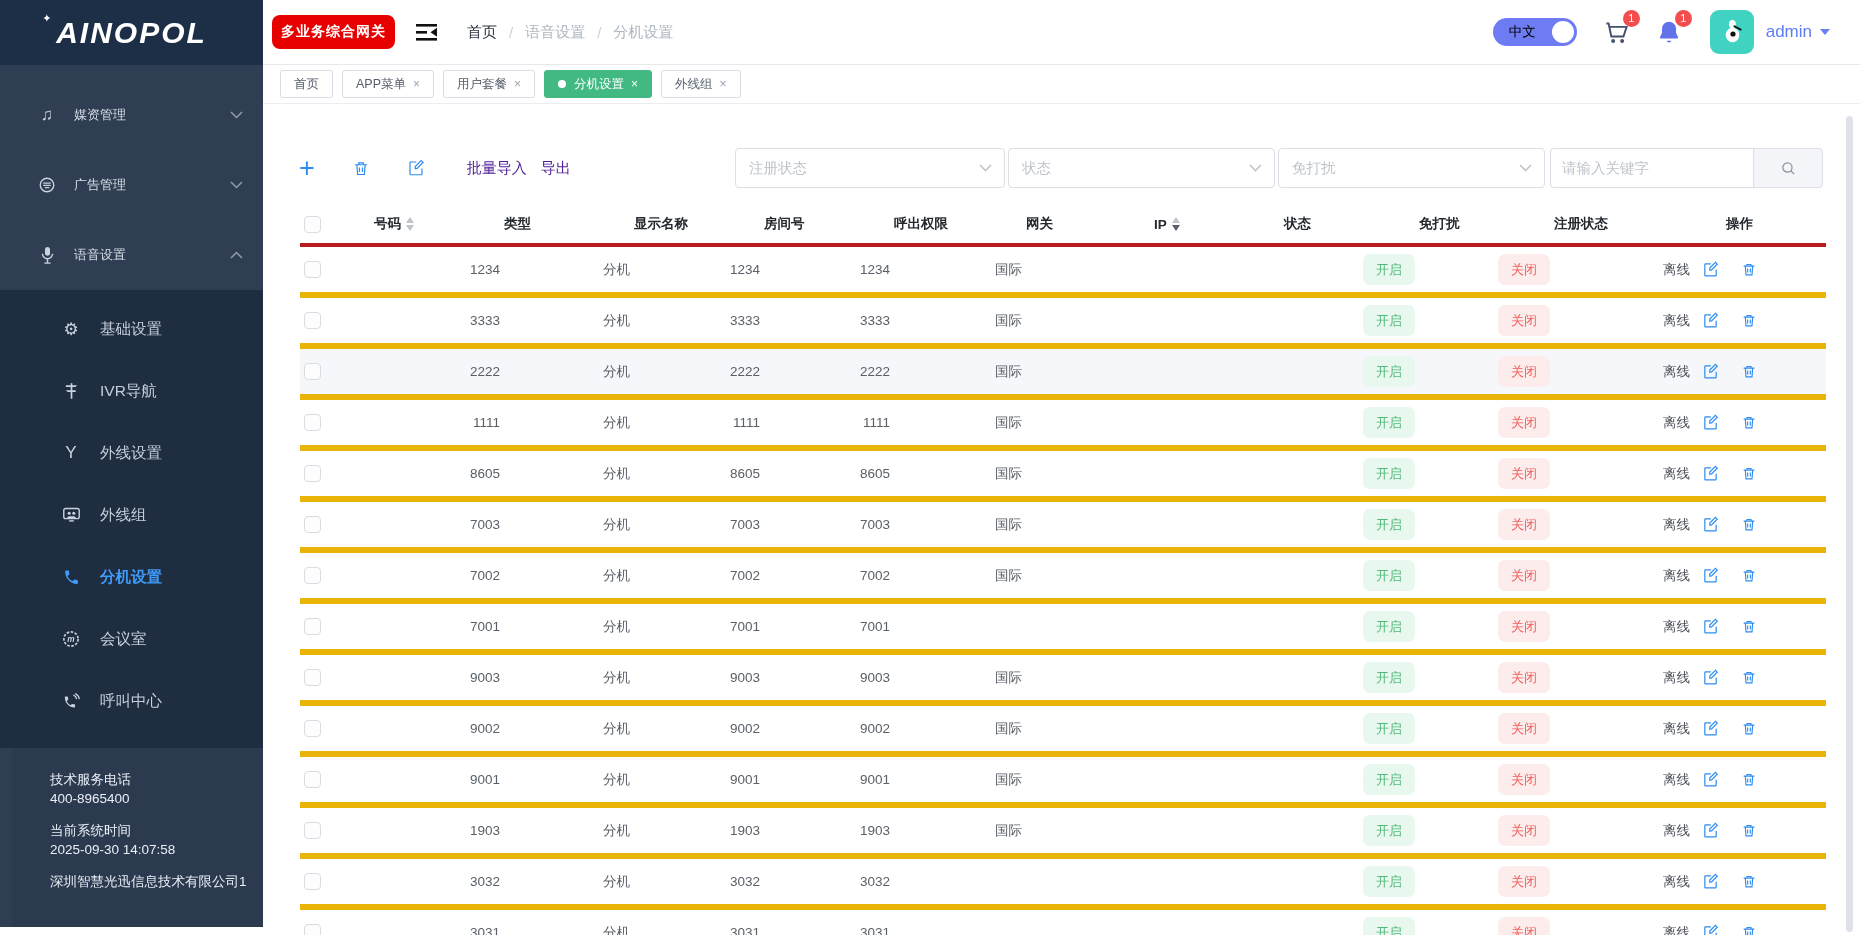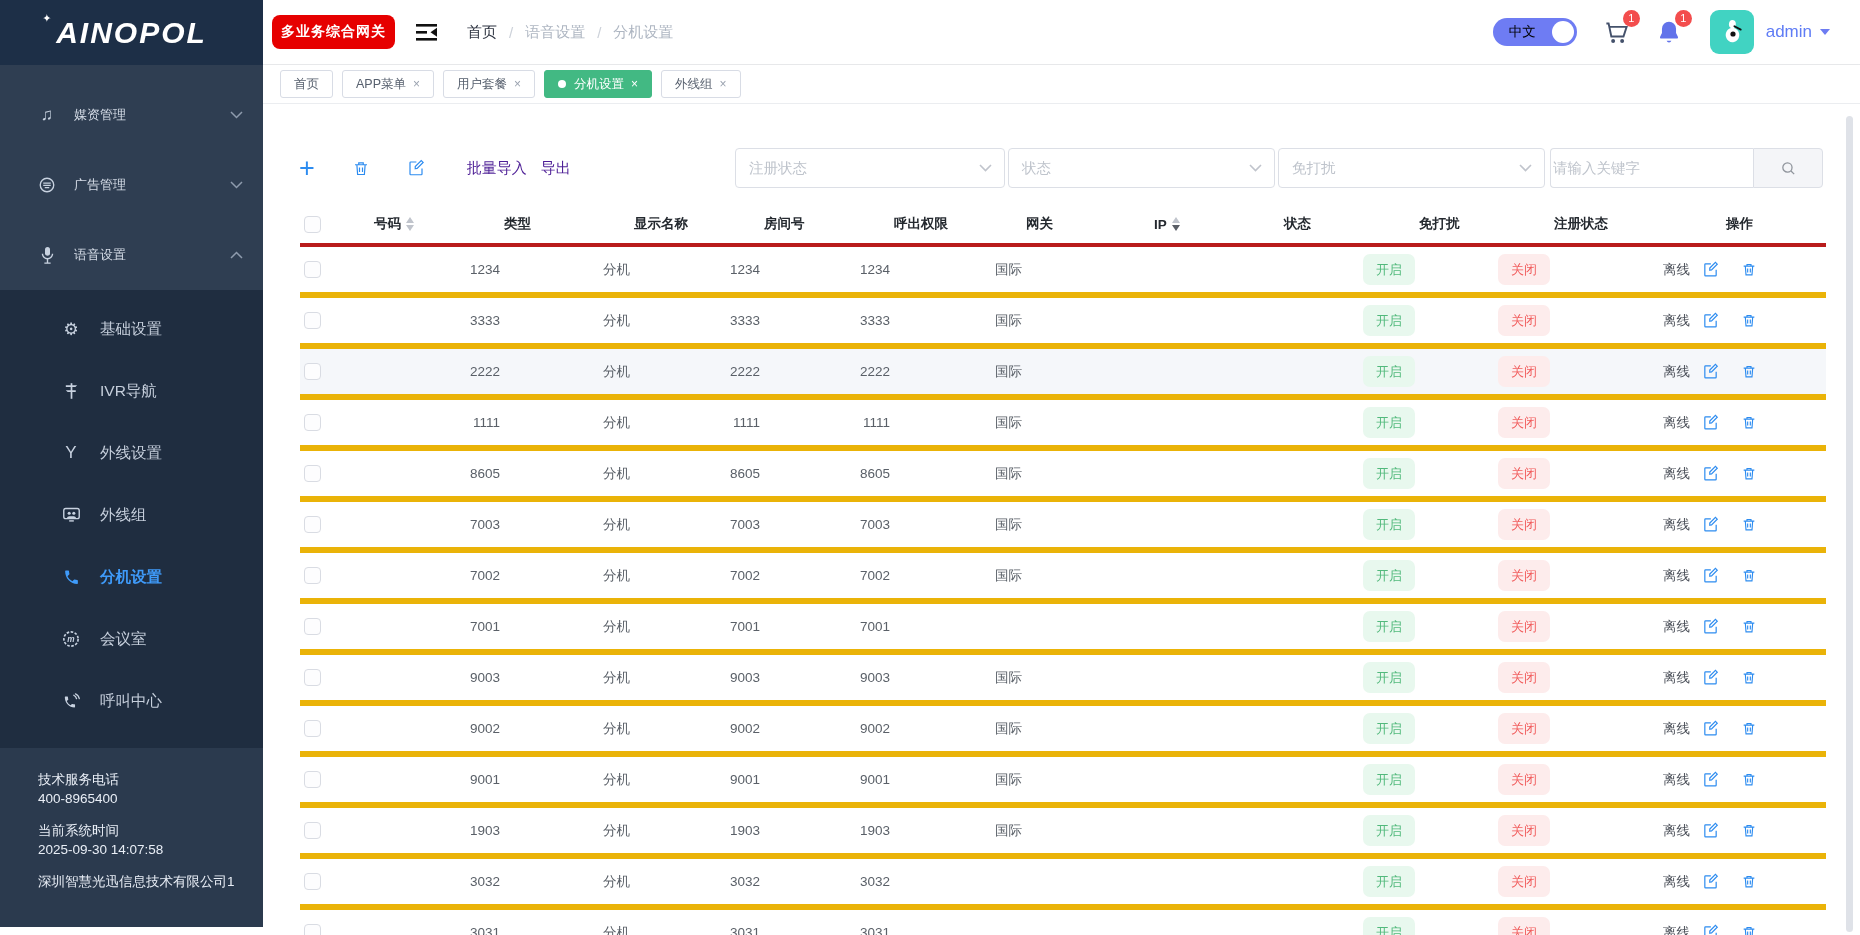--- a/index.html
+++ b/index.html
@@ -15,21 +15,21 @@
   .menu-item { height:70px; display:flex; align-items:center; padding:0 20px 0 36px; cursor:pointer; color:#d5dce7; }
   .mi-icon { width:22px; font-size:17px; color:#c8d2e0; display:inline-flex; align-items:center; justify-content:center; }
   .mi-icon svg { display:block; }
   .mi-label { margin-left:16px; font-size:13px; }
   .mi-chev { margin-left:auto; color:#8e9bad; display:inline-flex; }
   .submenu { height:458px; background:#1f2d40; padding-top:8px; }
   .submenu .menu-item { height:62px; padding-left:60px; color:#c6cfdc; }
   .submenu .mi-label { margin-left:18px; font-size:15.5px; }
   .submenu .menu-item.active { color:#3f9bfa; font-weight:bold; }
   .submenu .menu-item.active .mi-icon { color:#3f9bfa; }
-  .side-footer { position:absolute; left:0; top:748px; width:263px; height:179px; background:#2b3a4e; padding:22px 20px 0 38px; color:#e9eef6; font-size:13.5px; line-height:19px; }
+  .side-footer { position:absolute; left:12px; top:748px; width:263px; height:179px; background:#2b3a4e; padding:22px 20px 0 38px; color:#e9eef6; font-size:13.5px; line-height:19px; }
   .sf-group { margin-bottom:13px; }
 
   
   .header { position:absolute; left:263px; top:0; right:0; height:65px; background:#fff; border-bottom:1px solid #e9eaec; display:flex; align-items:center; padding:0 30px 0 9px; }
   .gw-badge { background:#e60000; color:#fff; font-size:14px; font-weight:bold; padding:8px 9px; border-radius:8px; letter-spacing:1px; }
   .hamburger { margin-left:21px; cursor:pointer; display:inline-flex; }
   .breadcrumb { margin-left:30px; font-size:15px; display:flex; align-items:center; gap:12px; }
   .bc-home { color:#2f3542; cursor:pointer; }
   .bc-sep { color:#ccd1d9; }
   .bc-dim { color:#aeb6c2; }
@@ -59,21 +59,21 @@
   .tb-btn { color:#2d8cf0; cursor:pointer; display:inline-flex; align-items:center; justify-content:center; }
   .tb-plus { font-size:27px; font-weight:300; line-height:20px; }
   .tb-gap { width:37px; }
   .tb-link { color:#4c1d95; font-size:15px; cursor:pointer; }
   .filters { position:absolute; left:472px; top:44px; display:flex; align-items:center; }
   .select { width:270px; height:40px; border:1px solid #dcdfe6; border-radius:4px; background:#fff; display:flex; align-items:center; padding:0 12px 0 13px; cursor:pointer; }
   .select + .select { width:267px; margin-left:3px; }
   .sel-ph { color:#bfc4cc; font-size:14.5px; flex:1; }
   .sel-chev { color:#c0c4cc; display:inline-flex; }
   .kw-group { display:flex; margin-left:5px; }
-  .kw-input { width:203px; height:40px; border:1px solid #dcdfe6; border-right:none; border-radius:4px 0 0 4px; padding:0 2px; font-size:14.5px; color:#333; outline:none; }
+  .kw-input { width:203px; height:40px; border:1px solid #dcdfe6; border-right:none; border-radius:4px 0 0 4px; padding:0 11px; font-size:14.5px; color:#333; outline:none; }
   .kw-input::placeholder { color:#bfc4cc; }
   .search-btn { width:70px; height:40px; background:#f4f5f8; border:1px solid #dcdfe6; border-radius:0 4px 4px 0; display:flex; align-items:center; justify-content:center; cursor:pointer; }
 
   
   .table { position:absolute; left:37px; top:101px; width:1526px; }
   .trow { display:grid; grid-template-columns:70px 130px 130px 130px 130px 132px 128px 130px 135px 135px 140px 136px; align-items:center; }
   .thead { height:42px; border-bottom:4px solid #b91c1c; font-weight:bold; font-size:13.5px; color:#24292f; }
   .th { display:flex; align-items:center; padding-left:4px; }
   .th-actions { padding-left:36px; }
   .drow { height:51px; border-bottom:6px solid #eab308; font-size:13.5px; color:#5a6068;text-align:right; }

